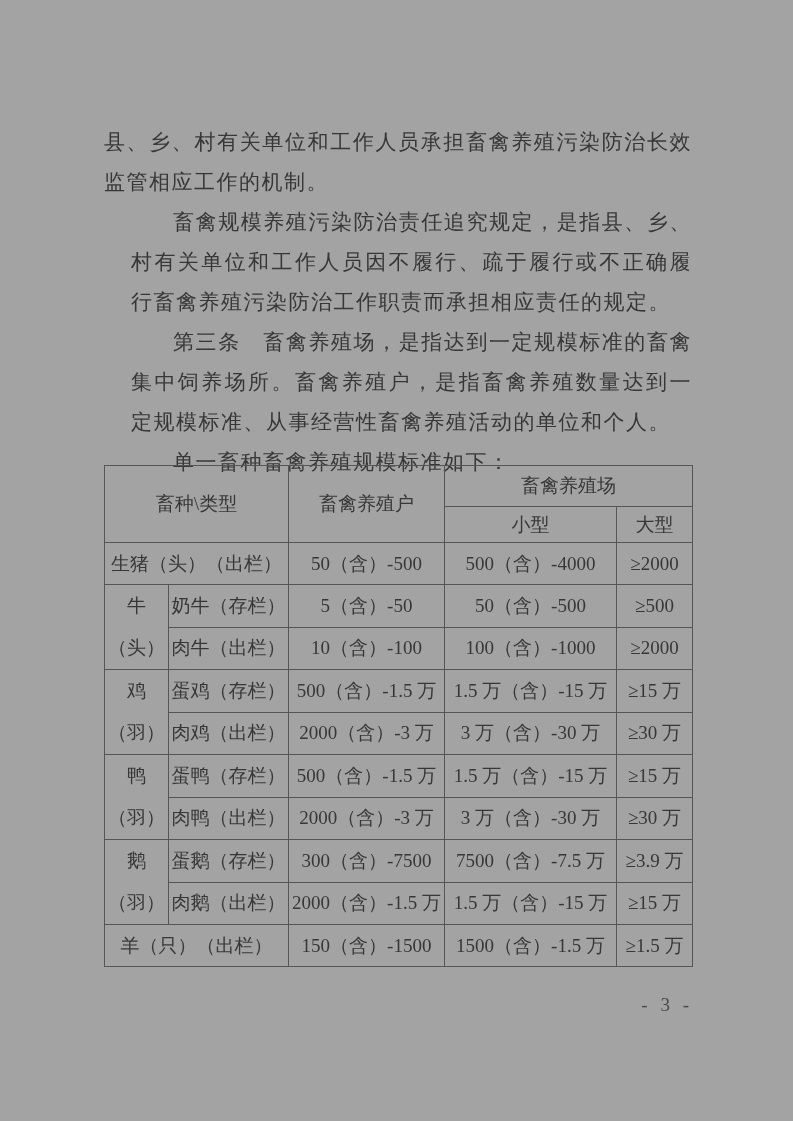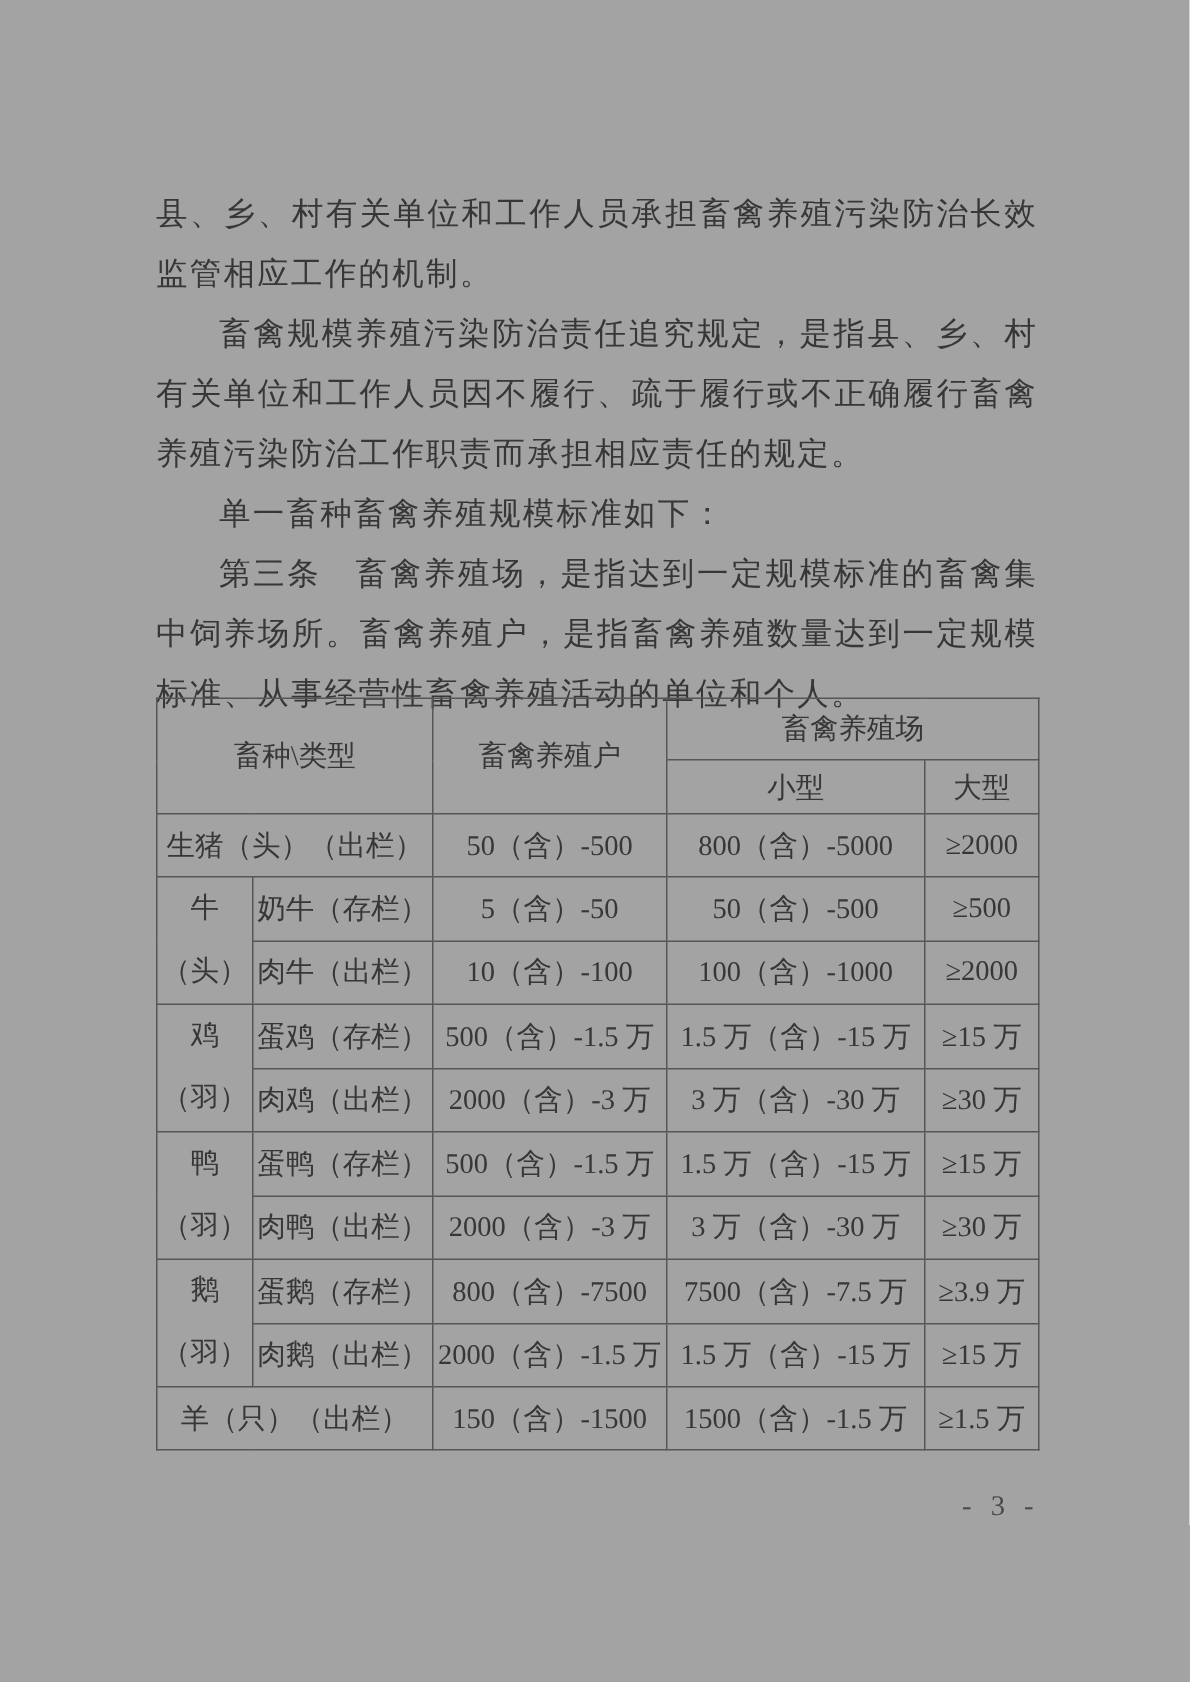--- a/index.html
+++ b/index.html
@@ -26,20 +26,21 @@
     margin: 0;
     font-size: 21px;
     line-height: 40px;
     letter-spacing: 1.5px;
     text-align: justify;
     text-justify: inter-character;
     color: #373737;
   }
   .para.indent {
     text-indent: 2em;
+    margin-left: 27px;
   }
   table.doc-table {
     position: absolute;
     left: 104px;
     top: 465px;
     width: 588px;
     border-collapse: collapse;
     table-layout: fixed;
   }
   table.doc-table td {
@@ -70,22 +71,22 @@
   }
 </style>
 </head>
 <body>
 
 <div class="page">
 
   <div class="textblock">
     <p class="para">县、乡、村有关单位和工作人员承担畜禽养殖污染防治长效监管相应工作的机制。</p>
     <p class="para indent">畜禽规模养殖污染防治责任追究规定，是指县、乡、村有关单位和工作人员因不履行、疏于履行或不正确履行畜禽养殖污染防治工作职责而承担相应责任的规定。</p>
+    <p class="para indent">第三条　畜禽养殖场，是指达到一定规模标准的畜禽集中饲养场所。畜禽养殖户，是指畜禽养殖数量达到一定规模标准、从事经营性畜禽养殖活动的单位和个人。</p>
     <p class="para indent">单一畜种畜禽养殖规模标准如下：</p>
-    <p class="para indent">第三条　畜禽养殖场，是指达到一定规模标准的畜禽集中饲养场所。畜禽养殖户，是指畜禽养殖数量达到一定规模标准、从事经营性畜禽养殖活动的单位和个人。</p>
   </div>
 
   <table class="doc-table">
     <colgroup>
       <col style="width:64px">
       <col style="width:120px">
       <col style="width:156px">
       <col style="width:172px">
       <col style="width:76px">
     </colgroup>
@@ -96,21 +97,21 @@
         <td colspan="2">畜禽养殖场</td>
       </tr>
       <tr class="hr2">
         <td>小型</td>
         <td>大型</td>
       </tr>
 
       <tr class="datarow">
         <td colspan="2">生猪（头）（出栏）</td>
         <td>50（含）-500</td>
-        <td>800（含）-5000</td>
+        <td>500（含）-4000</td>
         <td>≥2000</td>
       </tr>
 
       <tr class="datarow">
         <td rowspan="2" class="group-cell">牛
 （头）</td>
         <td>奶牛（存栏）</td>
         <td>5（含）-50</td>
         <td>50（含）-500</td>
         <td>≥500</td>
@@ -149,21 +150,21 @@
         <td>肉鸭（出栏）</td>
         <td>2000（含）-3 万</td>
         <td>3 万（含）-30 万</td>
         <td>≥30 万</td>
       </tr>
 
       <tr class="datarow">
         <td rowspan="2" class="group-cell">鹅
 （羽）</td>
         <td>蛋鹅（存栏）</td>
-        <td>800（含）-7500</td>
+        <td>300（含）-7500</td>
         <td>7500（含）-7.5 万</td>
         <td>≥3.9 万</td>
       </tr>
       <tr class="datarow">
         <td>肉鹅（出栏）</td>
         <td>2000（含）-1.5 万</td>
         <td>1.5 万（含）-15 万</td>
         <td>≥15 万</td>
       </tr>
 

